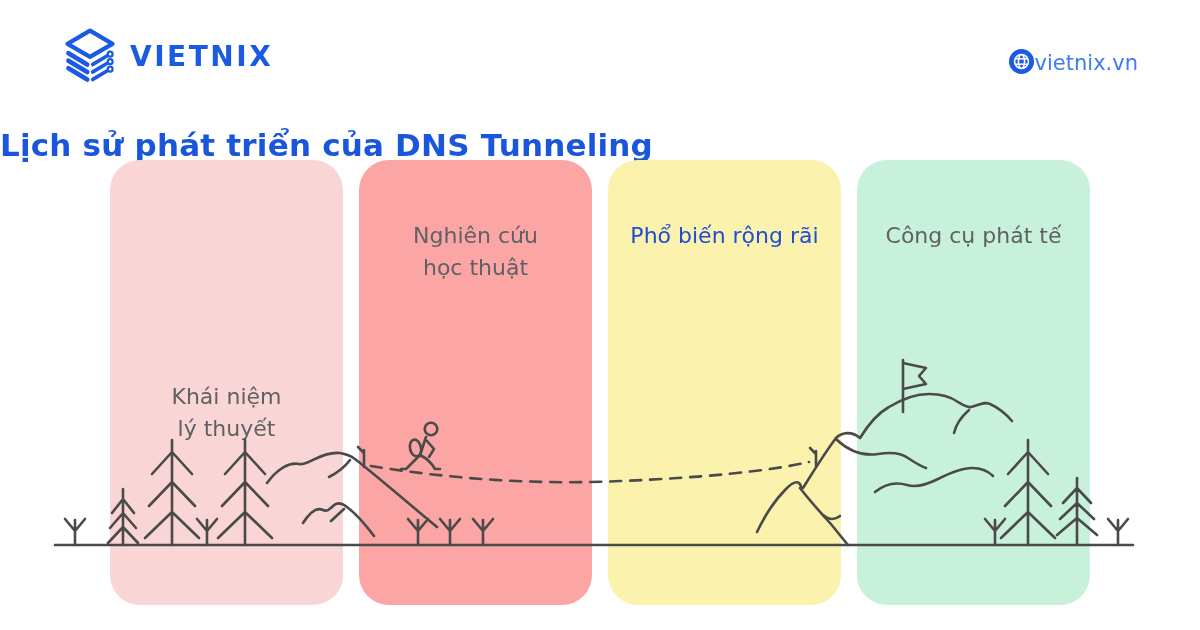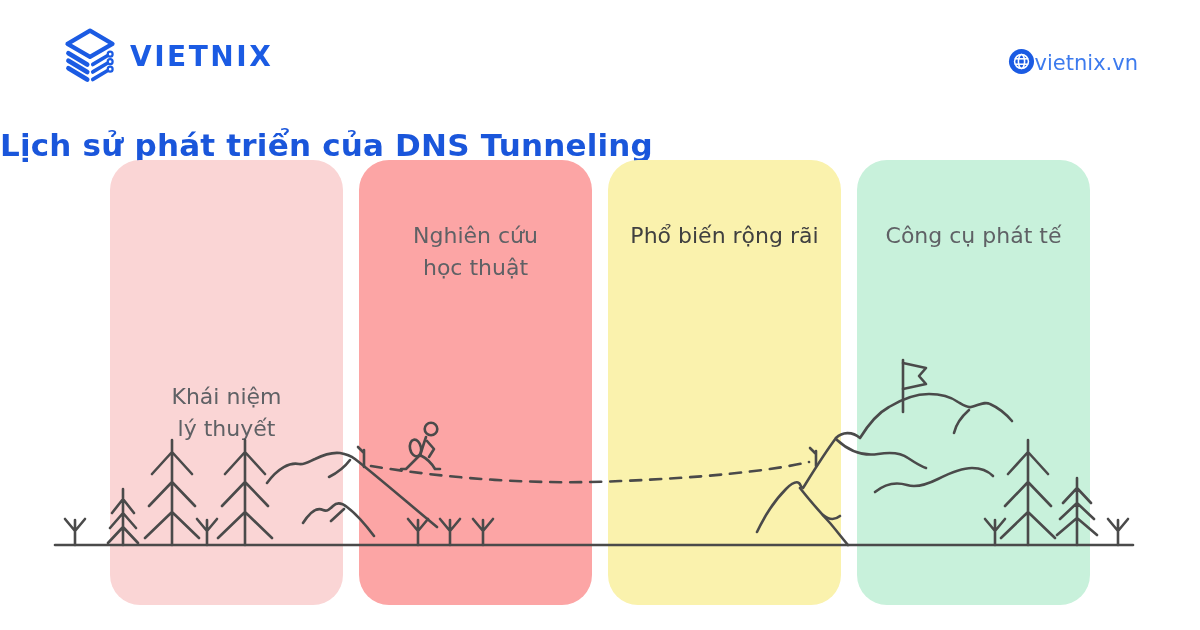--- a/index.html
+++ b/index.html
@@ -79,21 +79,21 @@
 <div class="stages">
   <div class="stage" style="background: rgb(250, 213, 213); align-items: center;">
     <div class="stage-label" style="color: rgb(95, 97, 101);">Khái niệm
 lý thuyết</div>
   </div>
   <div class="stage" style="background: #fca5a5;">
     <div class="stage-label" style="color: rgb(95, 97, 101);">Nghiên cứu
 học thuật</div>
   </div>
   <div class="stage" style="background: rgb(250, 242, 173);">
-    <div class="stage-label" style="color: #404040;">Phổ biến rộng rãi</div>
+    <div class="stage-label" style="color: #1d4ed8;">Phổ biến rộng rãi</div>
   </div>
   <div class="stage" style="background: rgb(200, 241, 219);">
     <div class="stage-label" style="color: rgb(95, 97, 101);">Công cụ phát tế</div>
   </div>
 </div>
 
 <svg class="art" viewBox="0 0 1200 630" style="color: rgb(74, 74, 74);">
   <defs>
     <g id="pine-big">
       <path d="M0 0 V-105

